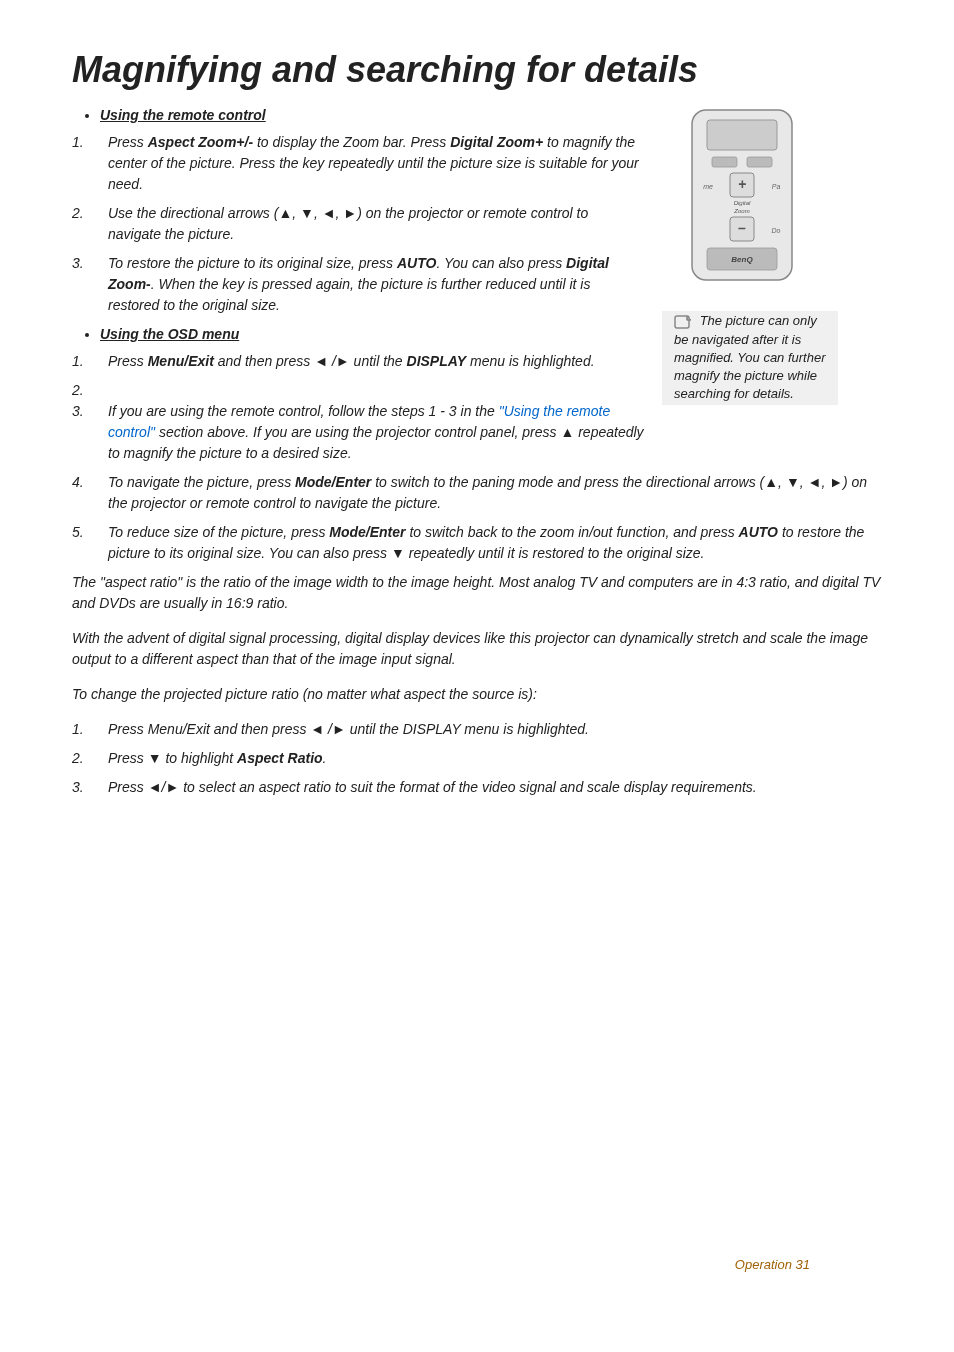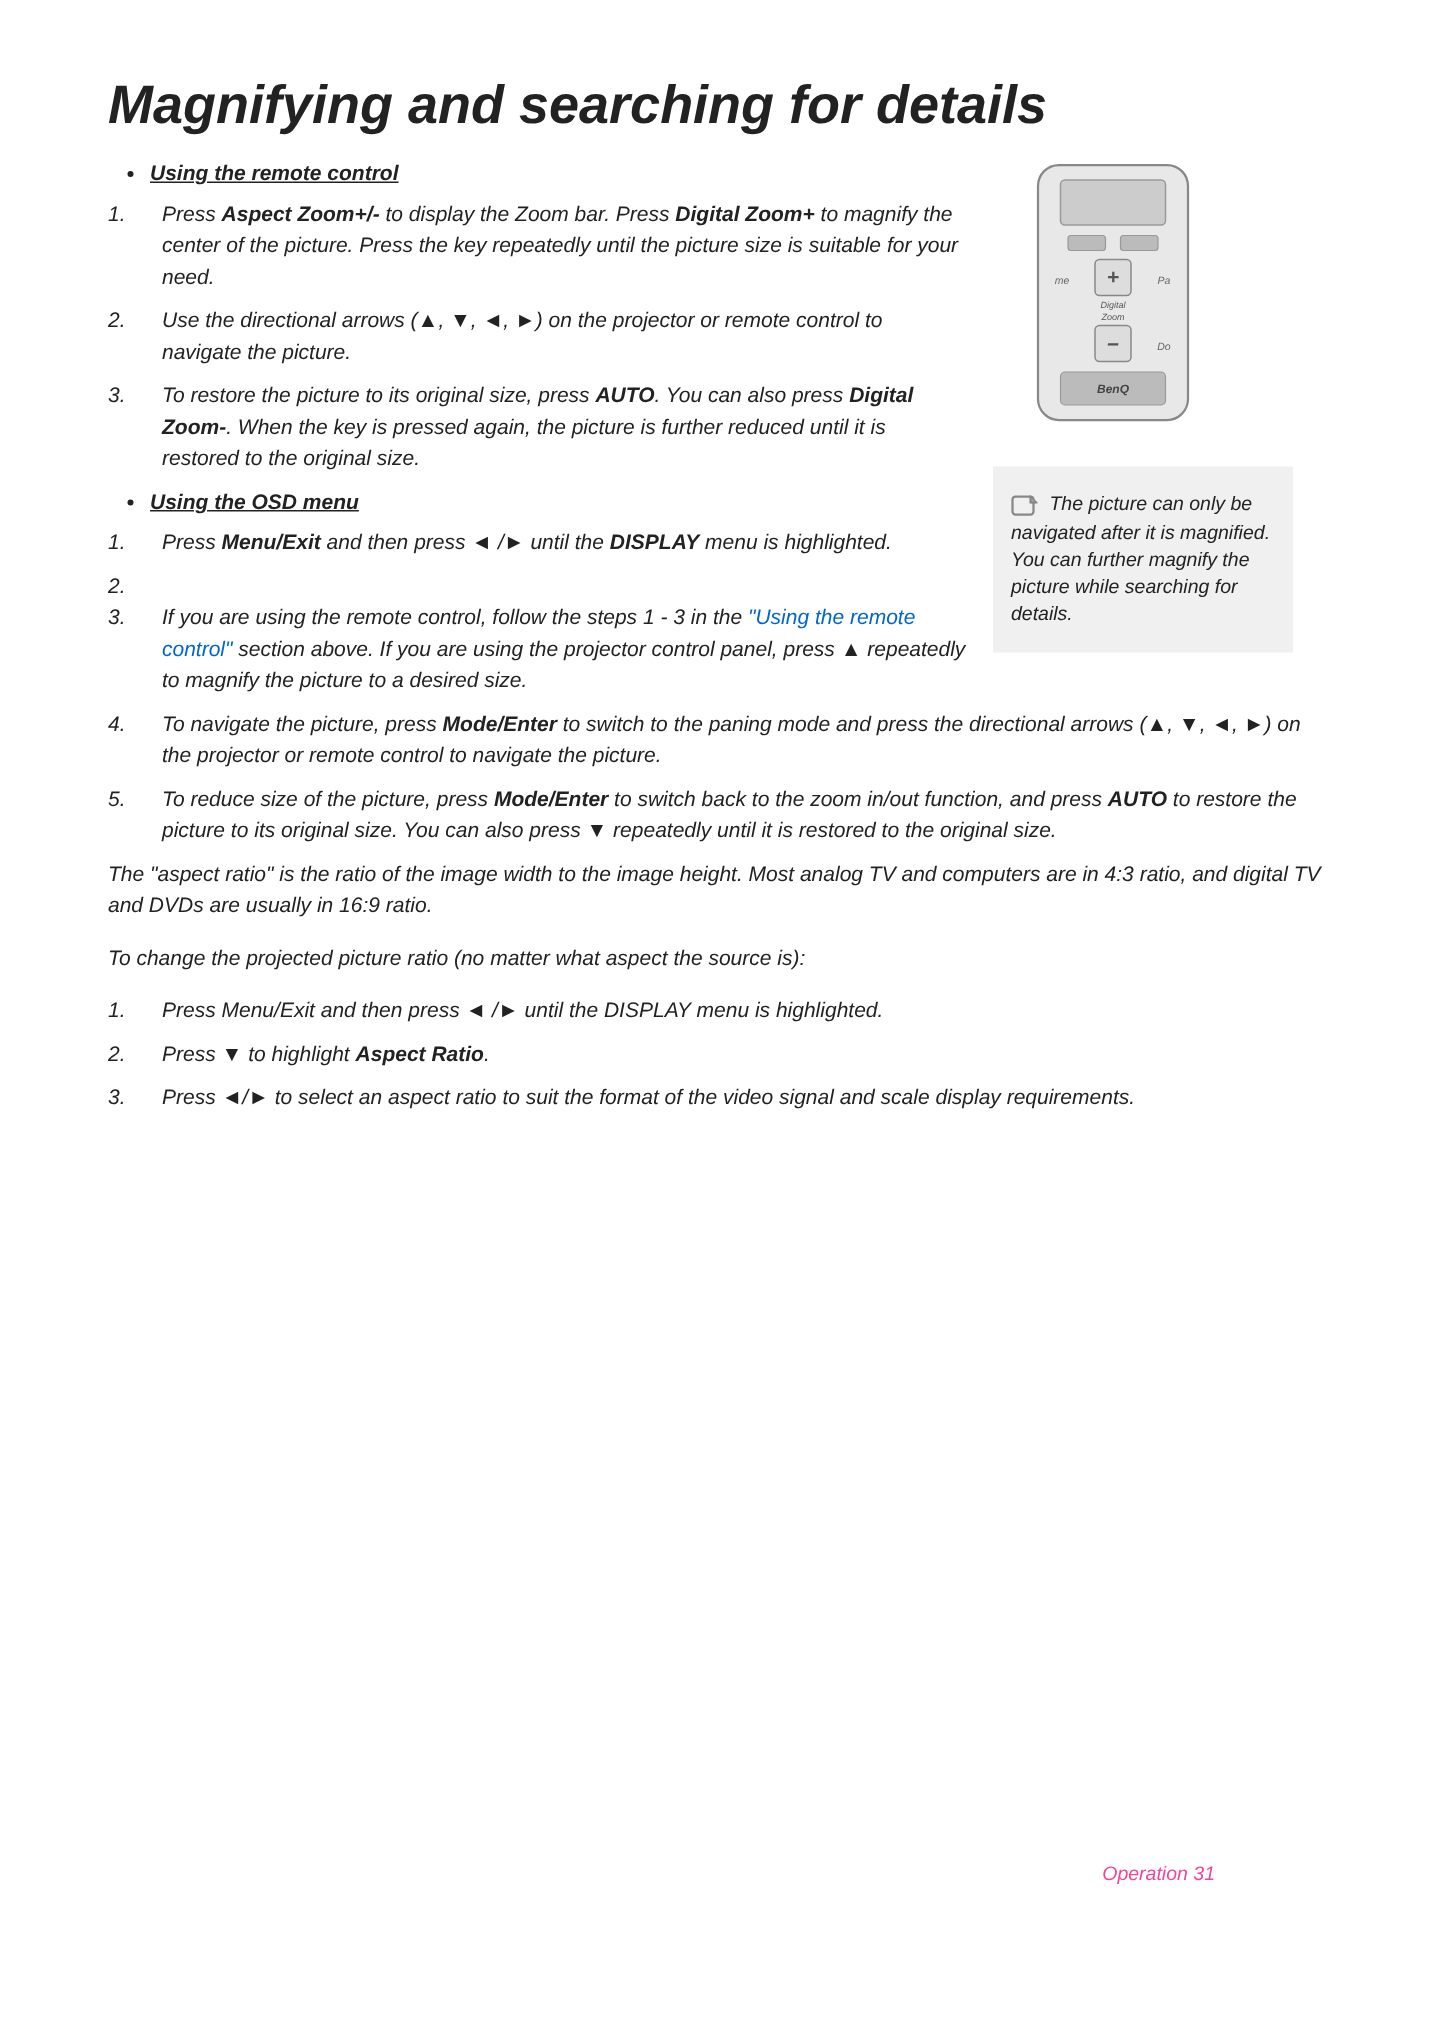--- a/index.html
+++ b/index.html
@@ -69,25 +69,25 @@
       margin-bottom: 10px;
     }
     .remote-svg-wrap {
       display: flex;
       flex-direction: column;
       align-items: flex-start;
     }
     .note-box {
       background: #f0f0f0;
       border: none;
-      padding: 16px 12px;
+      padding: 1px 12px;
       font-size: 13px;
       line-height: 1.4;
       margin-top: 6px;
-      width: 200px;
+      width: 176px;
     }
     .note-box p {
       font-size: 13px;
     }
     .note-icon {
       display: inline-block;
       width: 18px;
       height: 18px;
       margin-right: 4px;
       vertical-align: middle;
@@ -99,24 +99,24 @@
     .numbered-list-wrap {
       margin-top: 4px;
     }
     .clearfix::after {
       content: '';
       display: table;
       clear: both;
     }
     .footer-line {
       position: absolute;
-      bottom: 40px;
+      bottom: 24px;
       right: 72px;
       font-size: 13px;
-      color: #ec4899;
+      color: #a16207;
     }
     .page-body {
       position: relative;
       min-height: 1250px;
       font-style: italic;
     }
   </style>
 </head>
 <body>
 
@@ -238,20 +238,21 @@
           To reduce size of the picture, press <span class="bold">Mode/Enter</span> to switch back to the zoom in/out
           function, and press <span class="bold">AUTO</span> to restore the picture to its original size. You can also
           press ▼ repeatedly until it is restored to the original size.
         </div>
       </div>
     </div>
   </div>
 
 
   <p class="intro-text">The "aspect ratio" is the ratio of the image width to the image height. Most analog TV and computers are in 4:3 ratio, and digital TV and DVDs are usually in 16:9 ratio.</p>
+  <p class="intro-text">With the advent of digital signal processing, digital display devices like this projector can dynamically stretch and scale the image output to a different aspect than that of the image input signal.</p>
   <p class="intro-text">To change the projected picture ratio (no matter what aspect the source is):</p>
 
   <div class="numbered-list-wrap">
     <div class="numbered-section">
       <div class="num-col">1.</div>
       <div class="content-col">
         Press Menu/Exit and then press ◄ /►  until the DISPLAY menu is highlighted.
       </div>
     </div>
     <div class="numbered-section">

